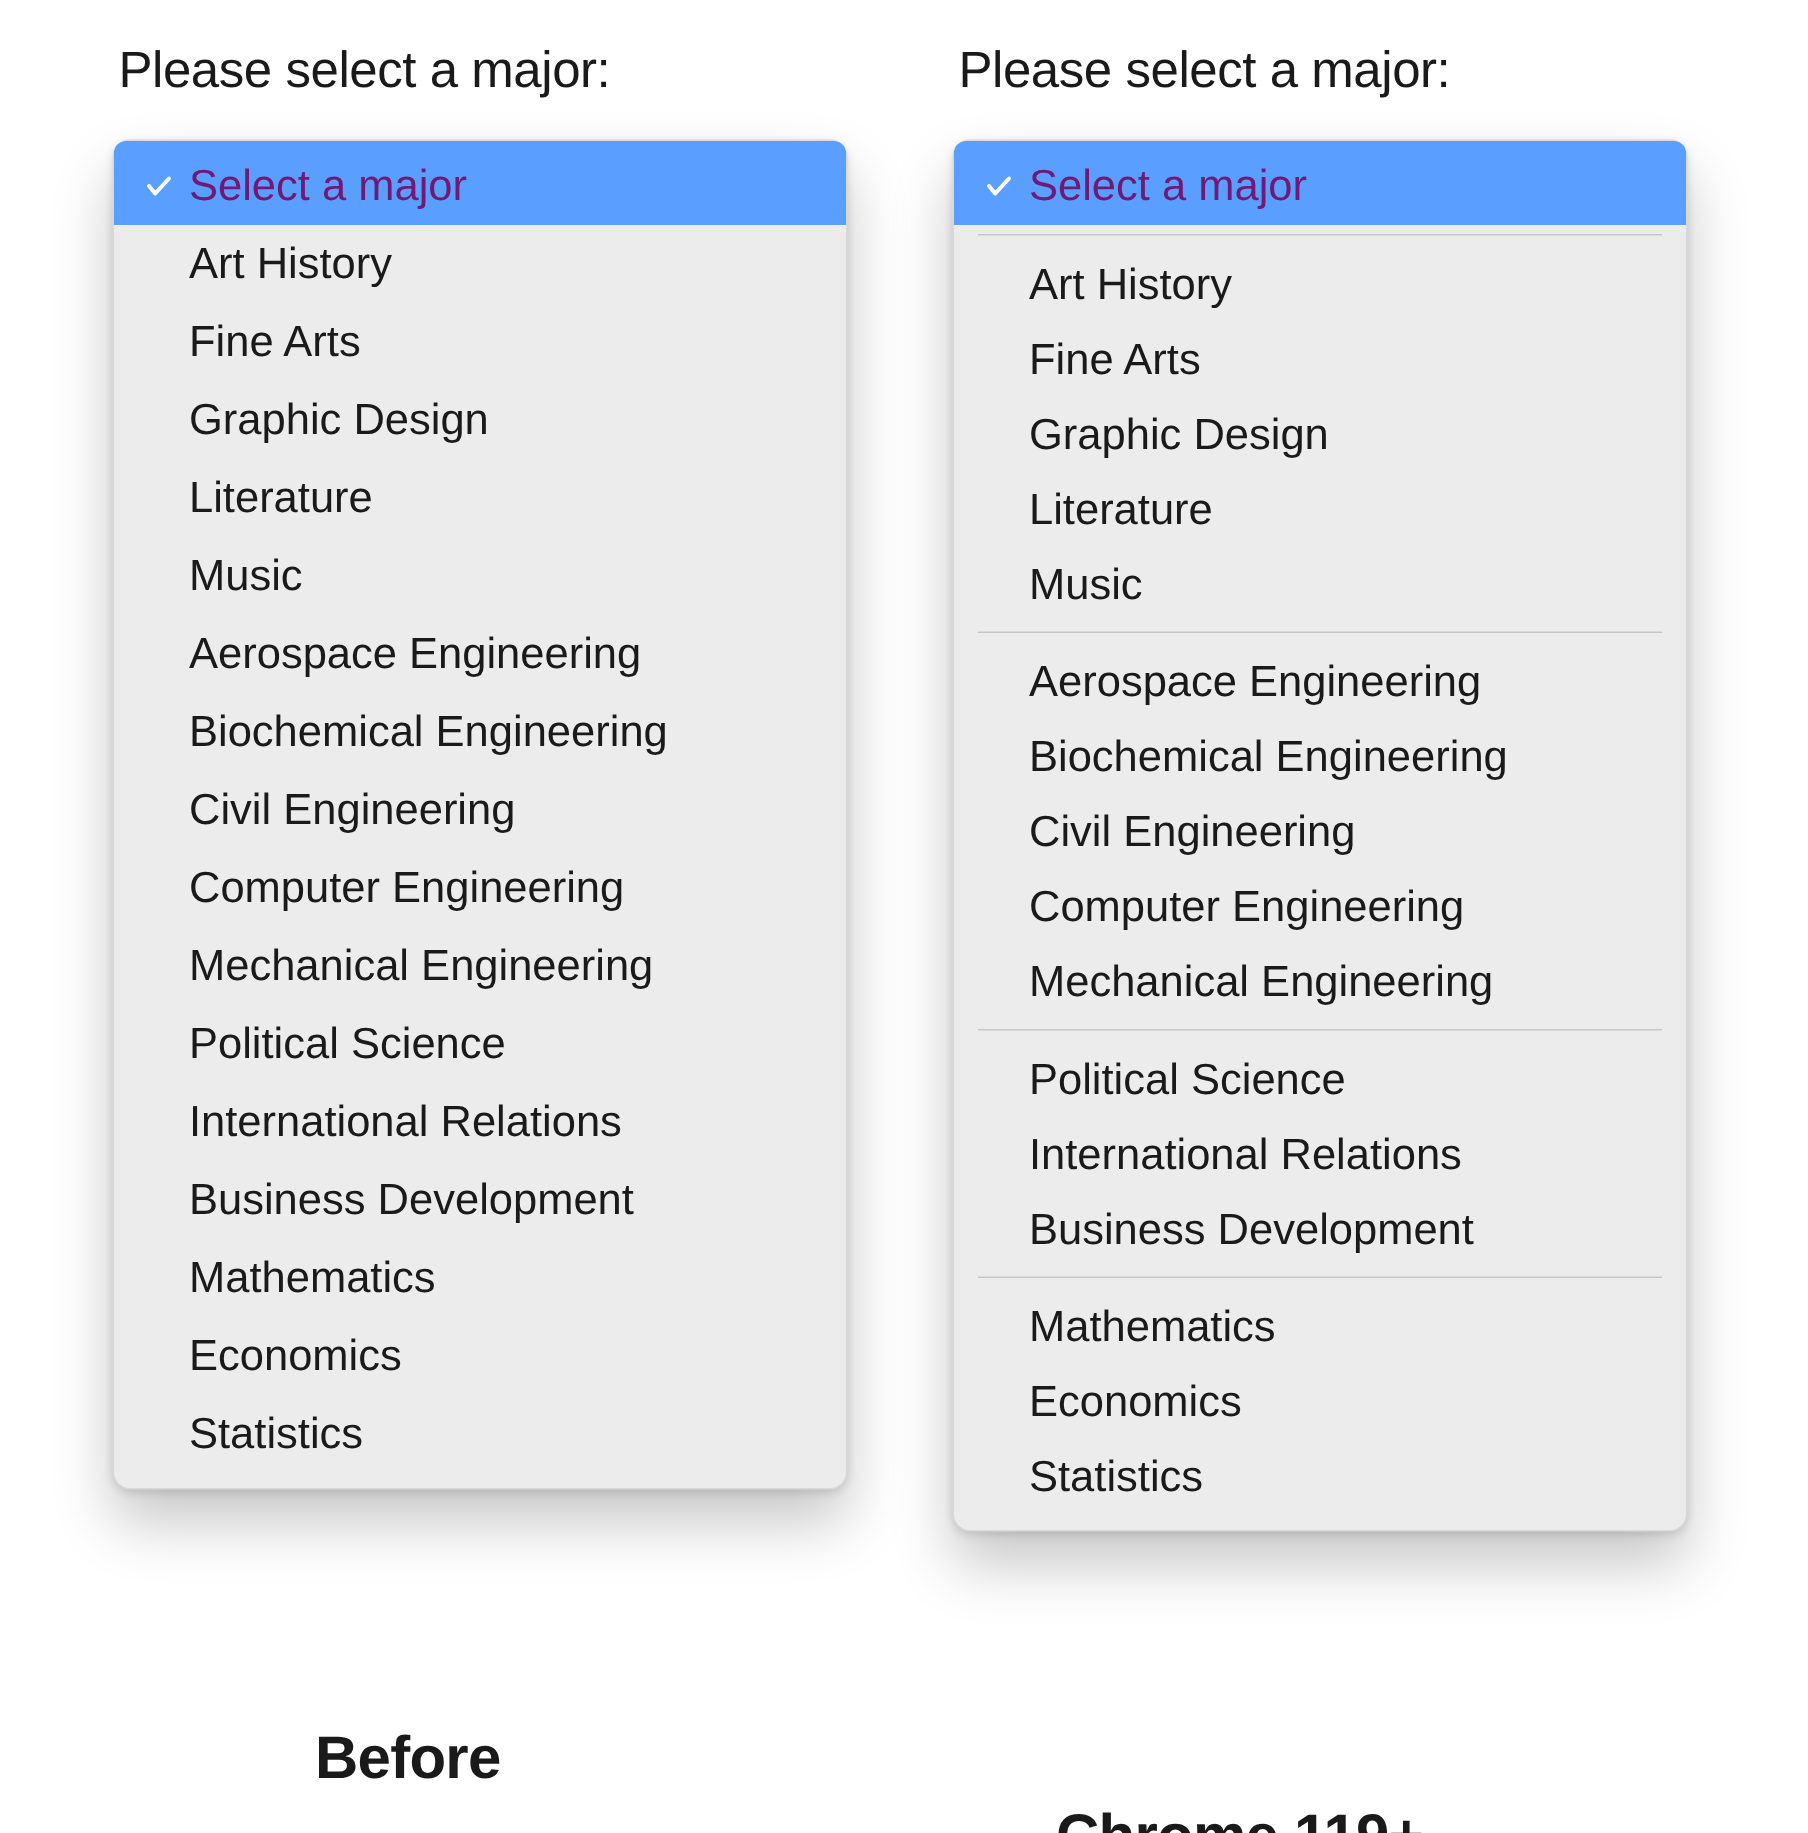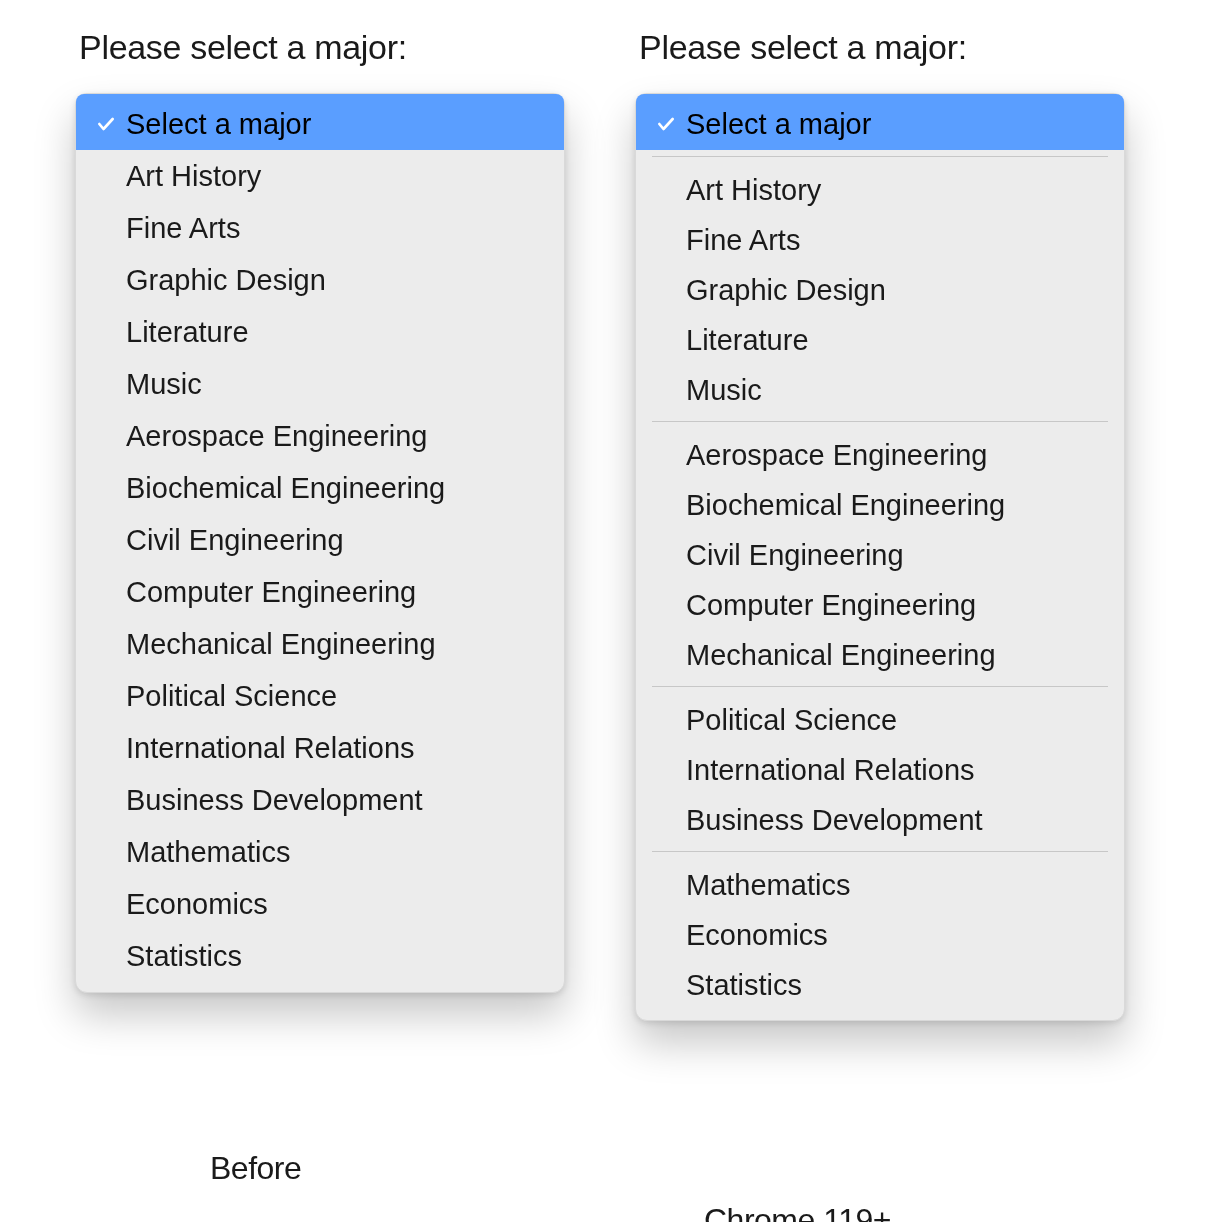--- a/index.html
+++ b/index.html
@@ -50,21 +50,21 @@
     height:52px;
     padding:0 18px 0 14px;
     font-size:29px;
     font-weight:400;
     cursor:default;
   }
   .right .menu-item{height:50px;}
 
   .menu-item.selected{
     background:var(--selected);
-    color:#000000;
+    color:#701a75;
     border-radius:8px 8px 0 0;
     margin-top:-4px;
     padding-top:4px;
     height:56px;
   }
 
   .check{
     width:32px;
     display:inline-flex;
     justify-content:center;
@@ -79,22 +79,22 @@
   }
 
   .divider{
     height:1px;
     background:var(--divider);
     margin:6px 16px 8px 16px;
   }
 
   .caption{
     position:absolute;
-    font-size:32px;
-    font-weight:400;
+    font-size:40px;
+    font-weight:700;
     letter-spacing:-0.5px;
   }
   .caption.left-cap{left:210px;top:1150px;}
   .caption.right-cap{left:680px;top:1202px;margin-left:24px;}
 </style>
 </head>
 <body>
 
 <div class="column left">
   <div class="prompt-label">Please select a major:</div>

